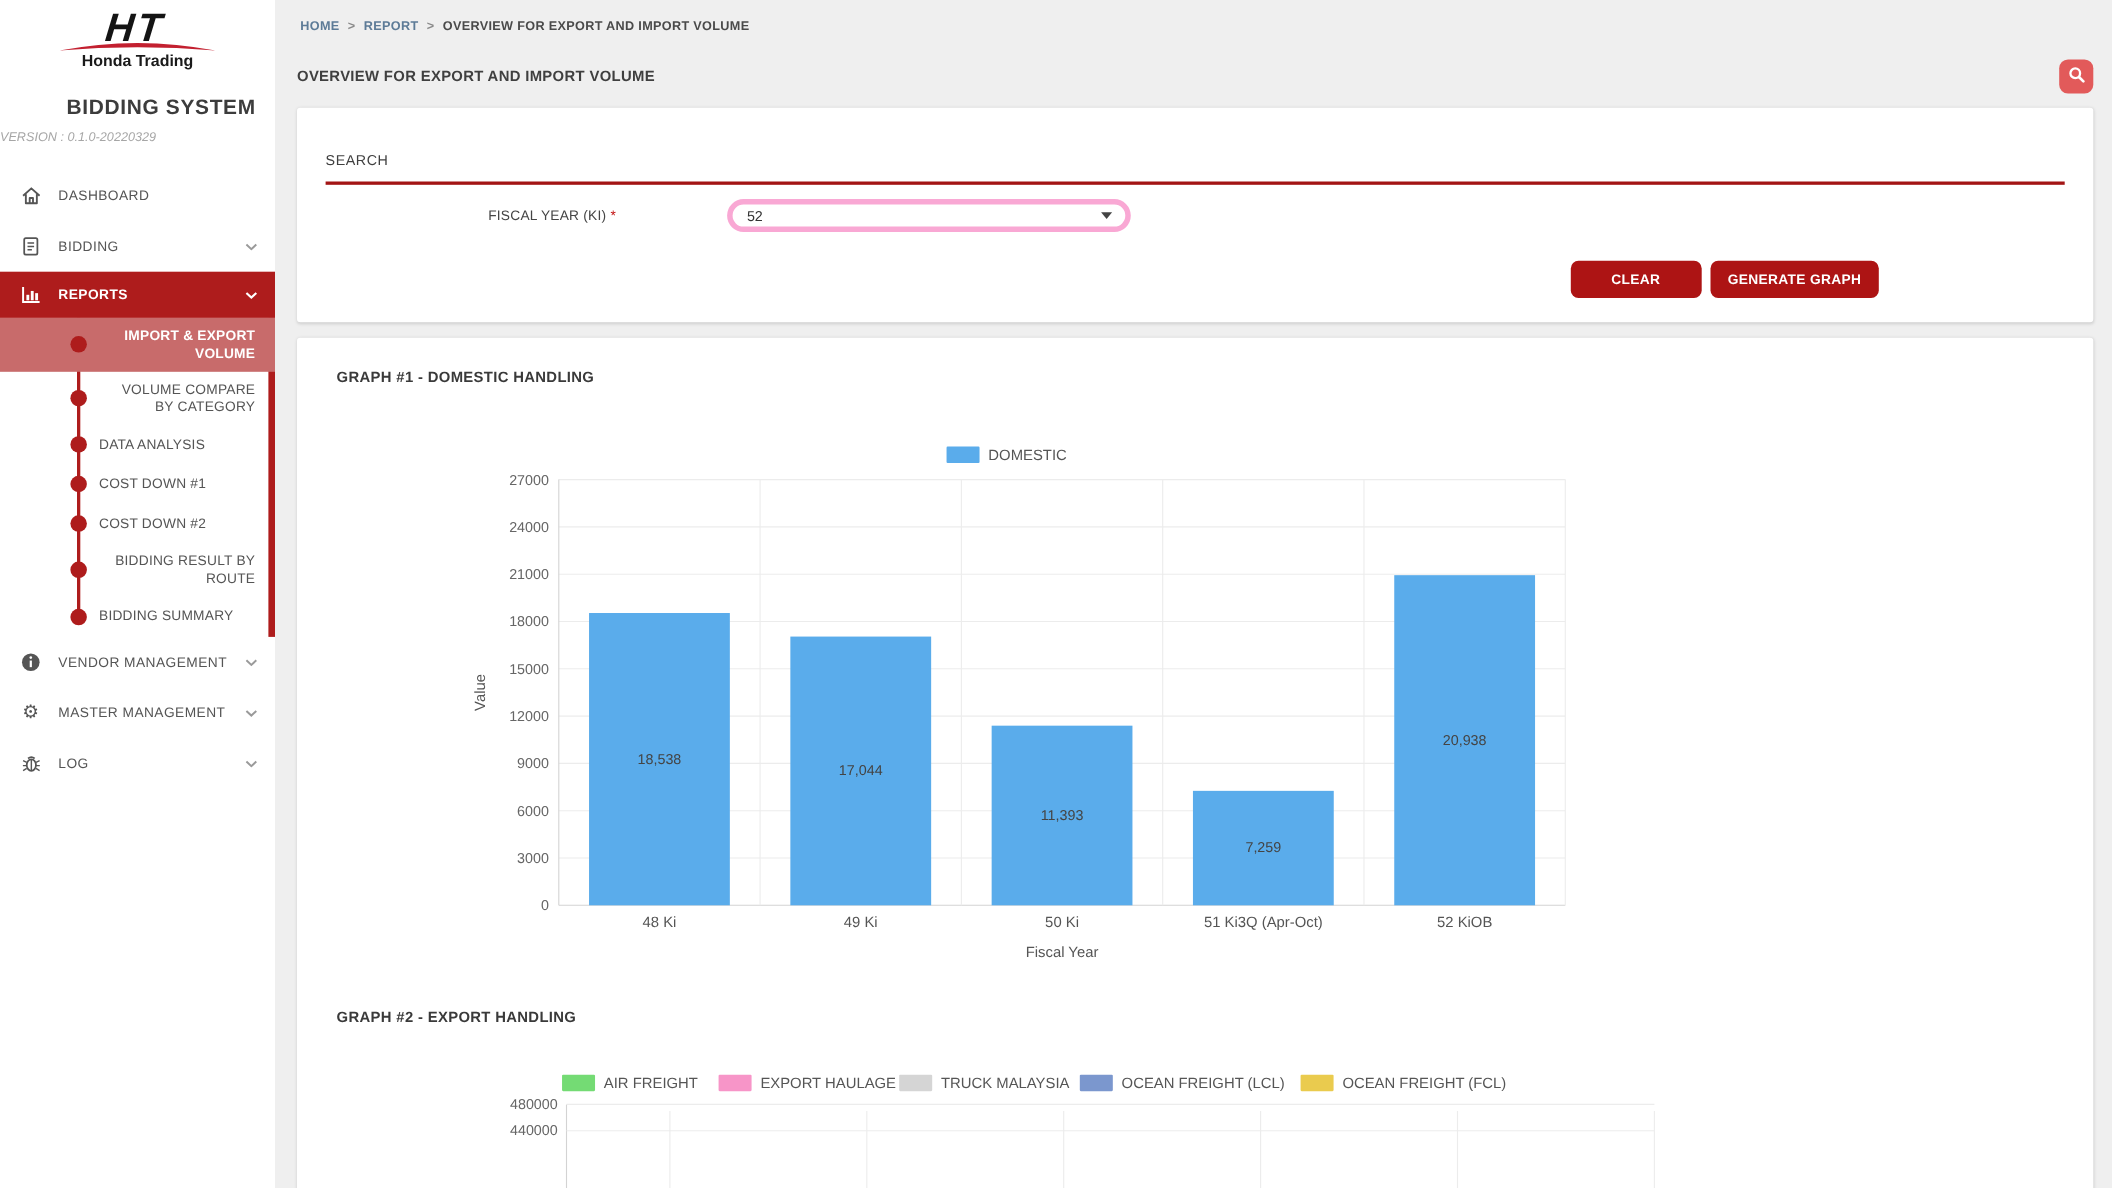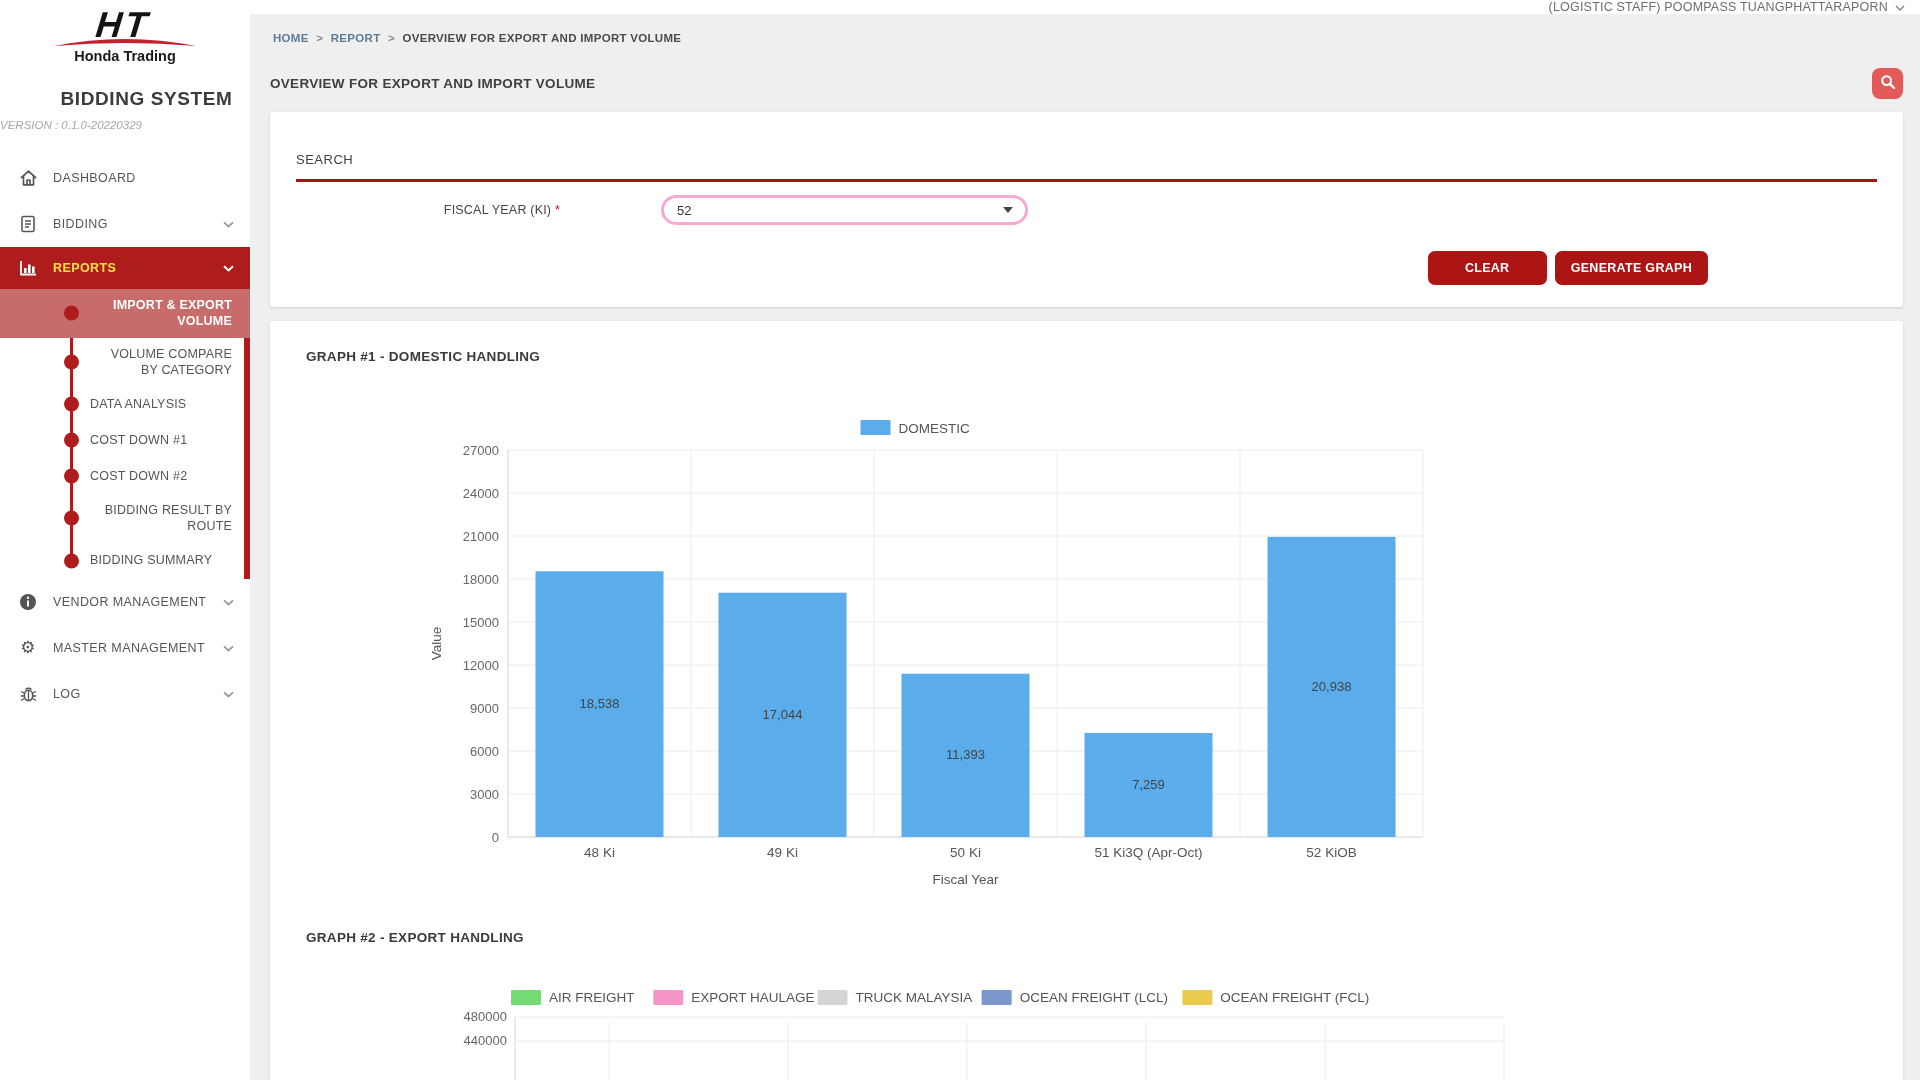--- a/index.html
+++ b/index.html
@@ -12,21 +12,21 @@
   .logo { text-align:center; padding-top:6px; }
   .logo svg { display:block; margin:0 auto; }
   .logo-sub { font-size:14.5px; font-weight:bold; color:#1a1a1a; margin-top:-4px; }
   .app-title { text-align:center; font-size:19px; font-weight:bold; color:#3c3c3c; letter-spacing:.6px; margin-top:24px;padding-left:43px; }
   .version { font-size:11.5px; color:#a6a6a6; margin-top:9px;font-style:italic; }
   nav { margin-top:24px; }
   .menu-item { position:relative; display:flex; align-items:center; height:46px; padding-left:16px;
     color:#555; font-size:12.5px; letter-spacing:.4px; cursor:pointer; }
   .menu-item .mi-icon { width:24px; display:flex; justify-content:center; margin-right:13px; }
   .menu-item .chev { position:absolute; right:16px; top:50%; transform:translateY(-50%); }
-  .menu-item.active { background:var(--accent,#AE1C1C); color:#fde047; height:42px; font-weight:bold;align-items:center; }
+  .menu-item.active { background:var(--accent,#AE1C1C); color:#ffffff; height:42px; font-weight:bold;align-items:center; }
   .gear-glyph { font-size:17px; line-height:1; color:#555; }
 
   .submenu { position:relative; }
   .submenu .rail { position:absolute; left:70px; top:0; bottom:18px; width:3px; background:var(--accent,#AE1C1C); }
   .submenu .strip { position:absolute; right:0; top:0; bottom:0; width:6px; background:var(--accent,#AE1C1C); }
   .sub-item { position:relative; display:flex; align-items:center; min-height:36px;
     padding:8px 18px 8px 90px; color:#555; font-size:12.5px; line-height:1.3; letter-spacing:.2px; cursor:pointer;text-align:right; }
   .sub-item .dot { position:absolute; left:64px; top:50%; transform:translateY(-50%);
     width:15px; height:15px; border-radius:50%; background:var(--accent,#AE1C1C); }
   .sub-item.active { background:var(--submenu-active,#C86B6B); color:#fff; font-weight:bold; min-height:41px; }
@@ -47,21 +47,21 @@
   .search-toggle { width:31px; height:31px; border:none; border-radius:8px; background:var(--search-btn,#E25A5A);
     display:flex; align-items:center; justify-content:center; cursor:pointer; }
 
   .card { background:#fff; border-radius:3px; box-shadow:0 1px 3px rgba(0,0,0,.14); }
   .search-card { margin-top:13px; padding:26px 26px 22px; }
   .search-head { font-size:13px; color:#3f3f3f; letter-spacing:.5px;margin-top:14px; }
   .red-underline { height:3px; background:#A31515; margin-top:12px; }
   .form-row { display:flex; align-items:center; margin-top:13px; }
   .fy-label { width:264px; text-align:right; font-size:12.5px; font-weight:normal; color:#454545; letter-spacing:.2px; }
   .req { color:#c21010; }
-  .select { margin-left:101px; width:367px; height:30px; border:3px solid #f9a8d4; border-radius:15px; background:#fff;
+  .select { margin-left:101px; width:367px; height:30px; border:5px solid #f9a8d4; border-radius:15px; background:#fff;
     display:flex; align-items:center; padding:0 13px; font-size:13px; color:#333; position:relative; cursor:pointer; }
   .select .caret { position:absolute; right:12px; width:0; height:0;
     border-left:5px solid transparent; border-right:5px solid transparent; border-top:6px solid #444; }
   .btn-row { display:flex; gap:8px; justify-content:flex-end; margin-top:26px; margin-right:169px; }
   .btn { min-width:119px; height:34px; background:var(--button-red,#AD1414); color:#fff; border:none; border-radius:7px;
     font-weight:bold; font-size:12.5px; letter-spacing:.3px; cursor:pointer; font-family:inherit; padding:0 16px; }
 
   .chart-card { margin-top:14px; padding:28px 36px 60px; }
   .graph-title { font-size:13.5px; font-weight:bold; color:#3a3a3a; margin:0; letter-spacing:.3px; }
   .graph-title.second { margin-top:36px; }
@@ -201,30 +201,20 @@
         <span class="chev">
           <svg width="11" height="7" viewBox="0 0 11 7">
               <polyline points="1,1.3 5.5,5.5 10,1.3" fill="none" stroke="#9a9a9a" stroke-width="1.8"></polyline>
             </svg>
         </span>
       </div>
     </nav>
   </aside>
 
   <div class="main">
-    <header class="topbar">
-      <div class="user">
-        <span>(LOGISTIC STAFF) POOMPASS TUANGPHATTARAPORN</span>
-        <span>
-          <svg width="10" height="6" viewBox="0 0 10 6">
-              <polyline points="1,1 5,5 9,1" fill="none" stroke="#8a8a8a" stroke-width="1.5"></polyline>
-            </svg>
-        </span>
-      </div>
-    </header>
 
     <div class="content">
       <div class="breadcrumb">
         <a>HOME</a>
         <span class="sep">&gt;</span>
         <a>REPORT</a>
         <span class="sep">&gt;</span>
         <span class="current">OVERVIEW FOR EXPORT AND IMPORT VOLUME</span>
       </div>
 

